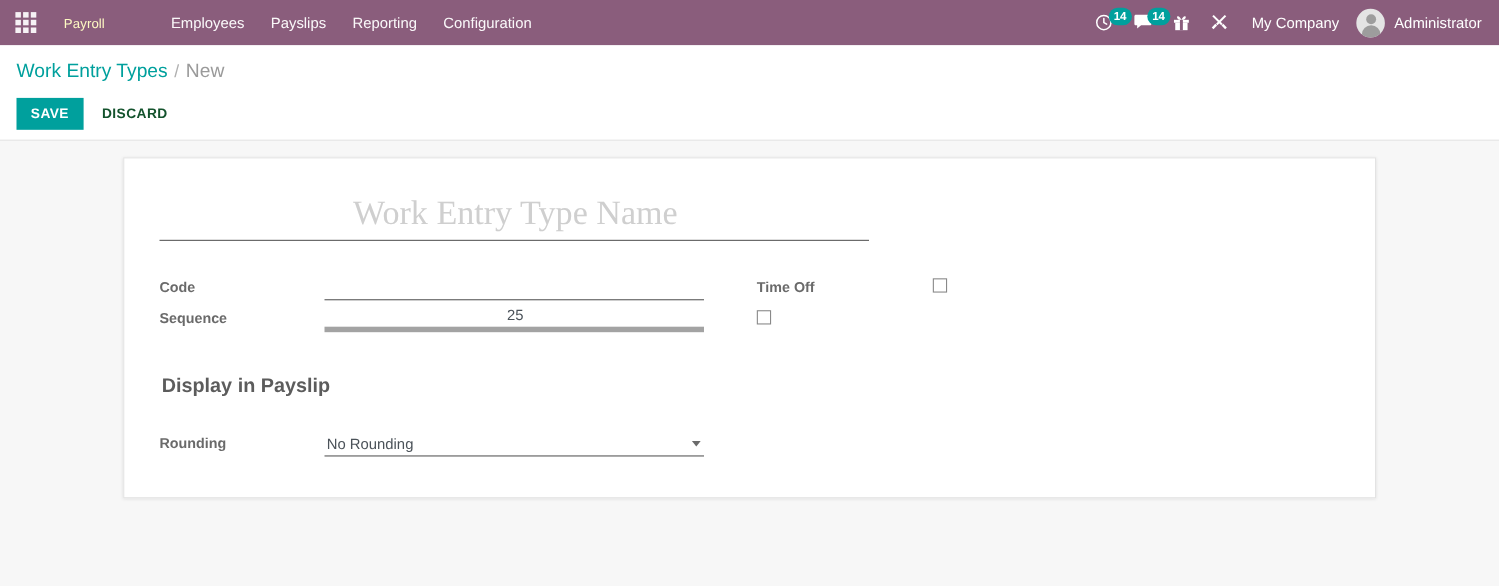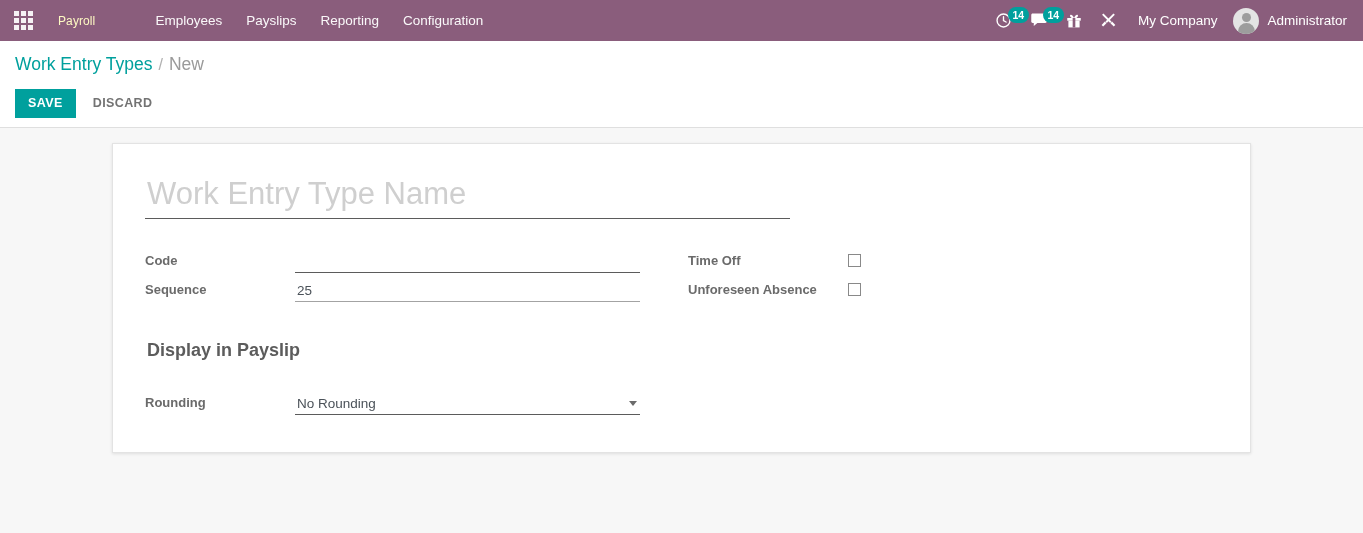--- a/index.html
+++ b/index.html
@@ -165,21 +165,21 @@
     font-size: 12.5px;
     font-weight: bold;
     letter-spacing: .4px;
     padding: 7px 13px 8px 13px;
     cursor: pointer;
     border-radius: 0;
   }
   .btn-discard {
     background: transparent;
     border: none;
-    color: #737373;
+    color: #14532d;
     font-family: "Liberation Sans", sans-serif;
     font-size: 12.5px;
     font-weight: bold;
     letter-spacing: .4px;
     padding: 7px 13px 8px 13px;
     cursor: pointer;
   }
 
   
   .sheet-bg {
@@ -199,25 +199,26 @@
 
   .title-field {
     margin: 8px 0 0 0;
     width: 645px;
   }
   .title-input {
     width: 100%;
     border: none;
     border-bottom: 1px solid #5b5b5b;
     outline: none;
-    font-family: Liberation Sans, sans-serif;
+    font-family: Liberation Serif, serif;
     font-size: 31px;
     color: #4a4a4a;
     padding: 0 0 6px 2px;
     background: transparent;
+    text-align: center;
   }
   .title-input::placeholder { color: #cfcfcf; }
 
   .cols {
     display: flex;
     margin-top: 25px;
   }
   .col-left { width: 528px; flex: none; }
   .col-right { width: 400px; flex: none; padding-left: 15px; }
 
@@ -242,21 +243,21 @@
     width: 345px;
     border: none;
     outline: none;
     background: transparent;
     font-family: "Liberation Sans", sans-serif;
     font-size: 13.5px;
     color: #4b5259;
     padding: 0 0 3px 2px;
   }
   .inp.focused { border-bottom: 1.5px solid #5b5b5b; }
-  .inp.normal  { border-bottom: 1px solid #a3a3a3; }
+  .inp.normal  { border-bottom: 5px solid #a3a3a3; text-align: center; }
 
   .cb-wrap { flex: 1; padding-bottom: 4px; }
   .cb {
     width: 13px; height: 13px;
     border: 1px solid #898989;
     background: #ffffff;
     display: inline-block;
     cursor: pointer;
     vertical-align: middle;
   }
@@ -411,21 +412,20 @@
       <div class="col-right">
 
         <div class="field-row">
           <div class="field-label">Time Off</div>
           <div class="cb-wrap">
             <span class="cb"></span>
           </div>
         </div>
 
         <div class="field-row">
-          <div class="field-label">Unforeseen Absence</div>
           <div class="cb-wrap">
             <span class="cb"></span>
           </div>
         </div>
 
       </div>
 
     </div>
 
     <div class="section-title">Display in Payslip</div>

